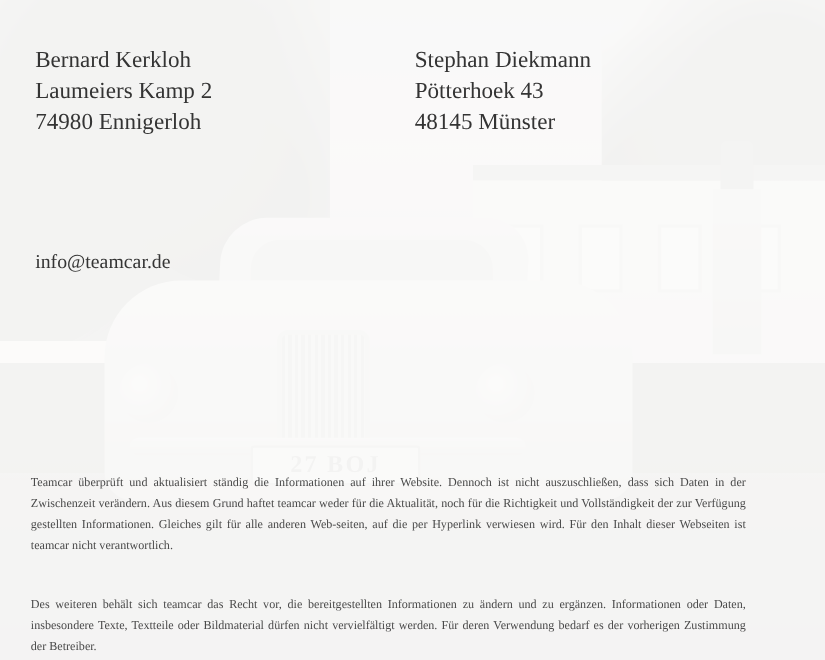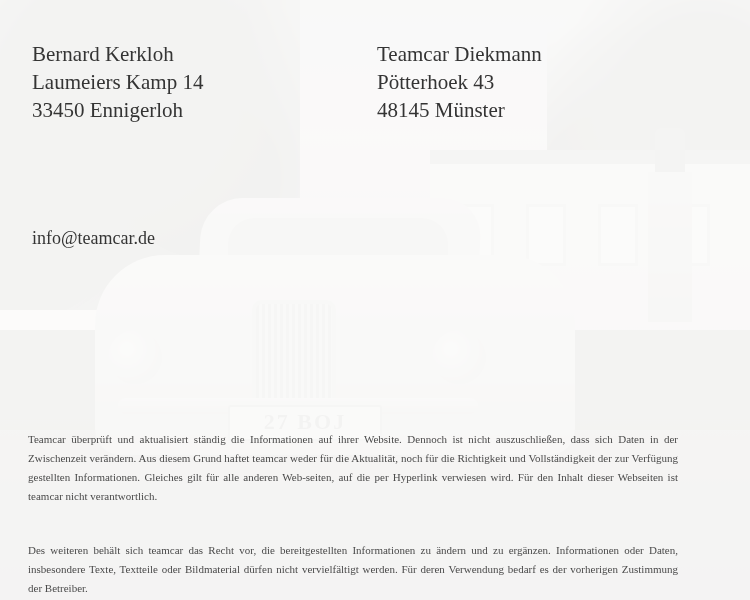--- a/index.html
+++ b/index.html
@@ -220,25 +220,25 @@
     <div class="plate">27 BOJ</div>
   </div>
 
   <div class="wash"></div>
 
   <div class="content">
 
     <div class="addresses">
       <div class="addr-col left">
         <div class="line">Bernard Kerkloh</div>
-        <div class="line">Laumeiers Kamp 14</div>
-        <div class="line">33450 Ennigerloh</div>
+        <div class="line">Laumeiers Kamp 2</div>
+        <div class="line">74980 Ennigerloh</div>
       </div>
       <div class="addr-col">
-        <div class="line">Teamcar Diekmann</div>
+        <div class="line">Stephan Diekmann</div>
         <div class="line">Pötterhoek 43</div>
         <div class="line">48145 Münster</div>
       </div>
     </div>
 
     <div class="email">info@teamcar.de</div>
 
     <div class="legal">
       <p>Teamcar überprüft und aktualisiert ständig die Informationen auf ihrer Website. Dennoch ist nicht auszuschließen, dass sich Daten in der Zwischenzeit verändern. Aus diesem Grund haftet teamcar weder für die Aktualität, noch für die Richtigkeit und Vollständigkeit der zur Verfügung gestellten Informationen. Gleiches gilt für alle anderen Web-seiten, auf die per Hyperlink verwiesen wird. Für den Inhalt dieser Webseiten ist teamcar nicht verantwortlich.</p>
       <p>Des weiteren behält sich teamcar das Recht vor, die bereitgestellten Informationen zu ändern und zu ergänzen. Informationen oder Daten, insbesondere Texte, Textteile oder Bildmaterial dürfen nicht vervielfältigt werden. Für deren Verwendung bedarf es der vorherigen Zustimmung der Betreiber.</p>

